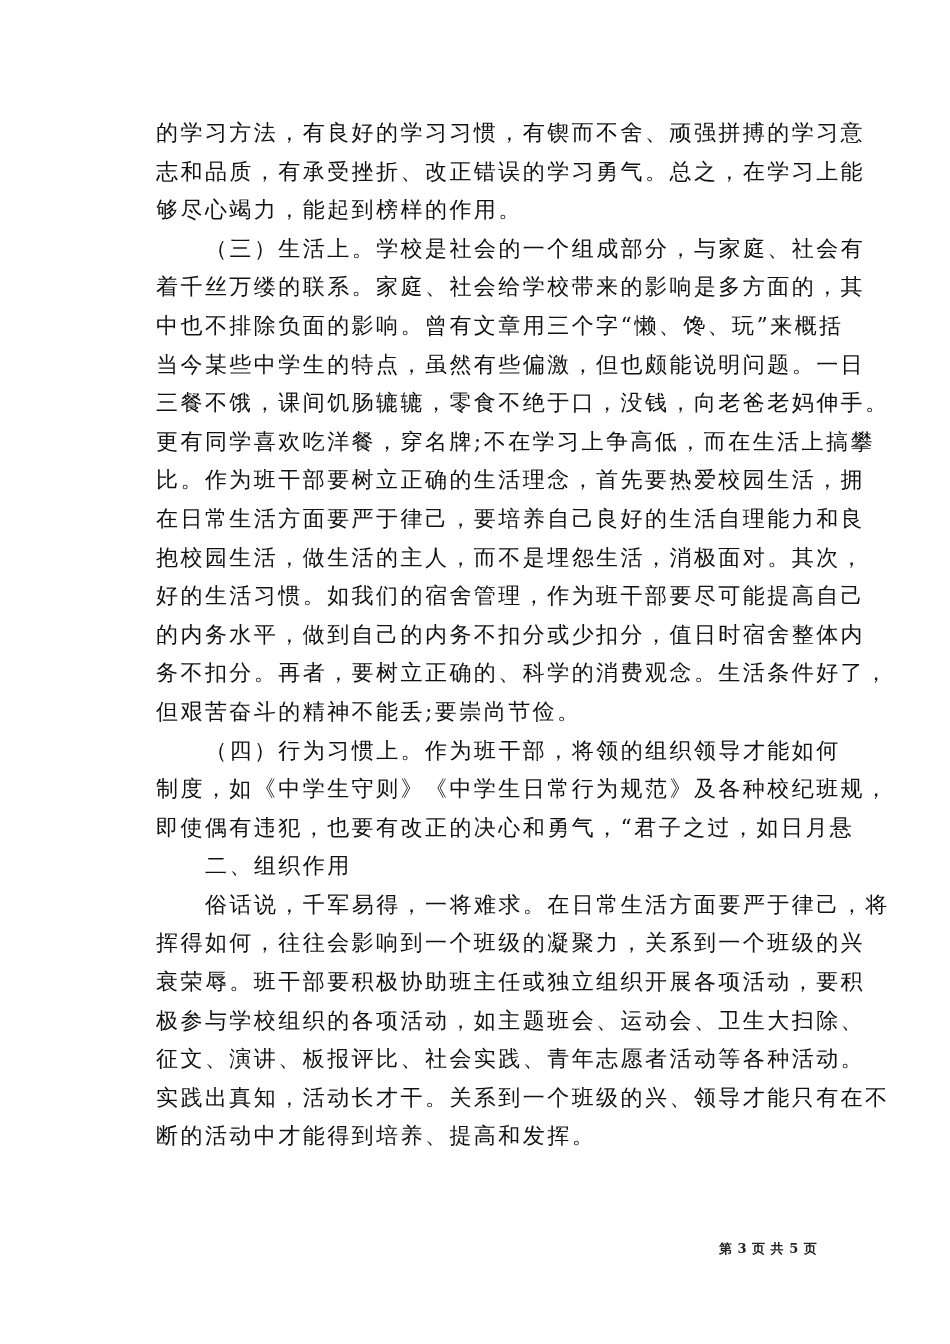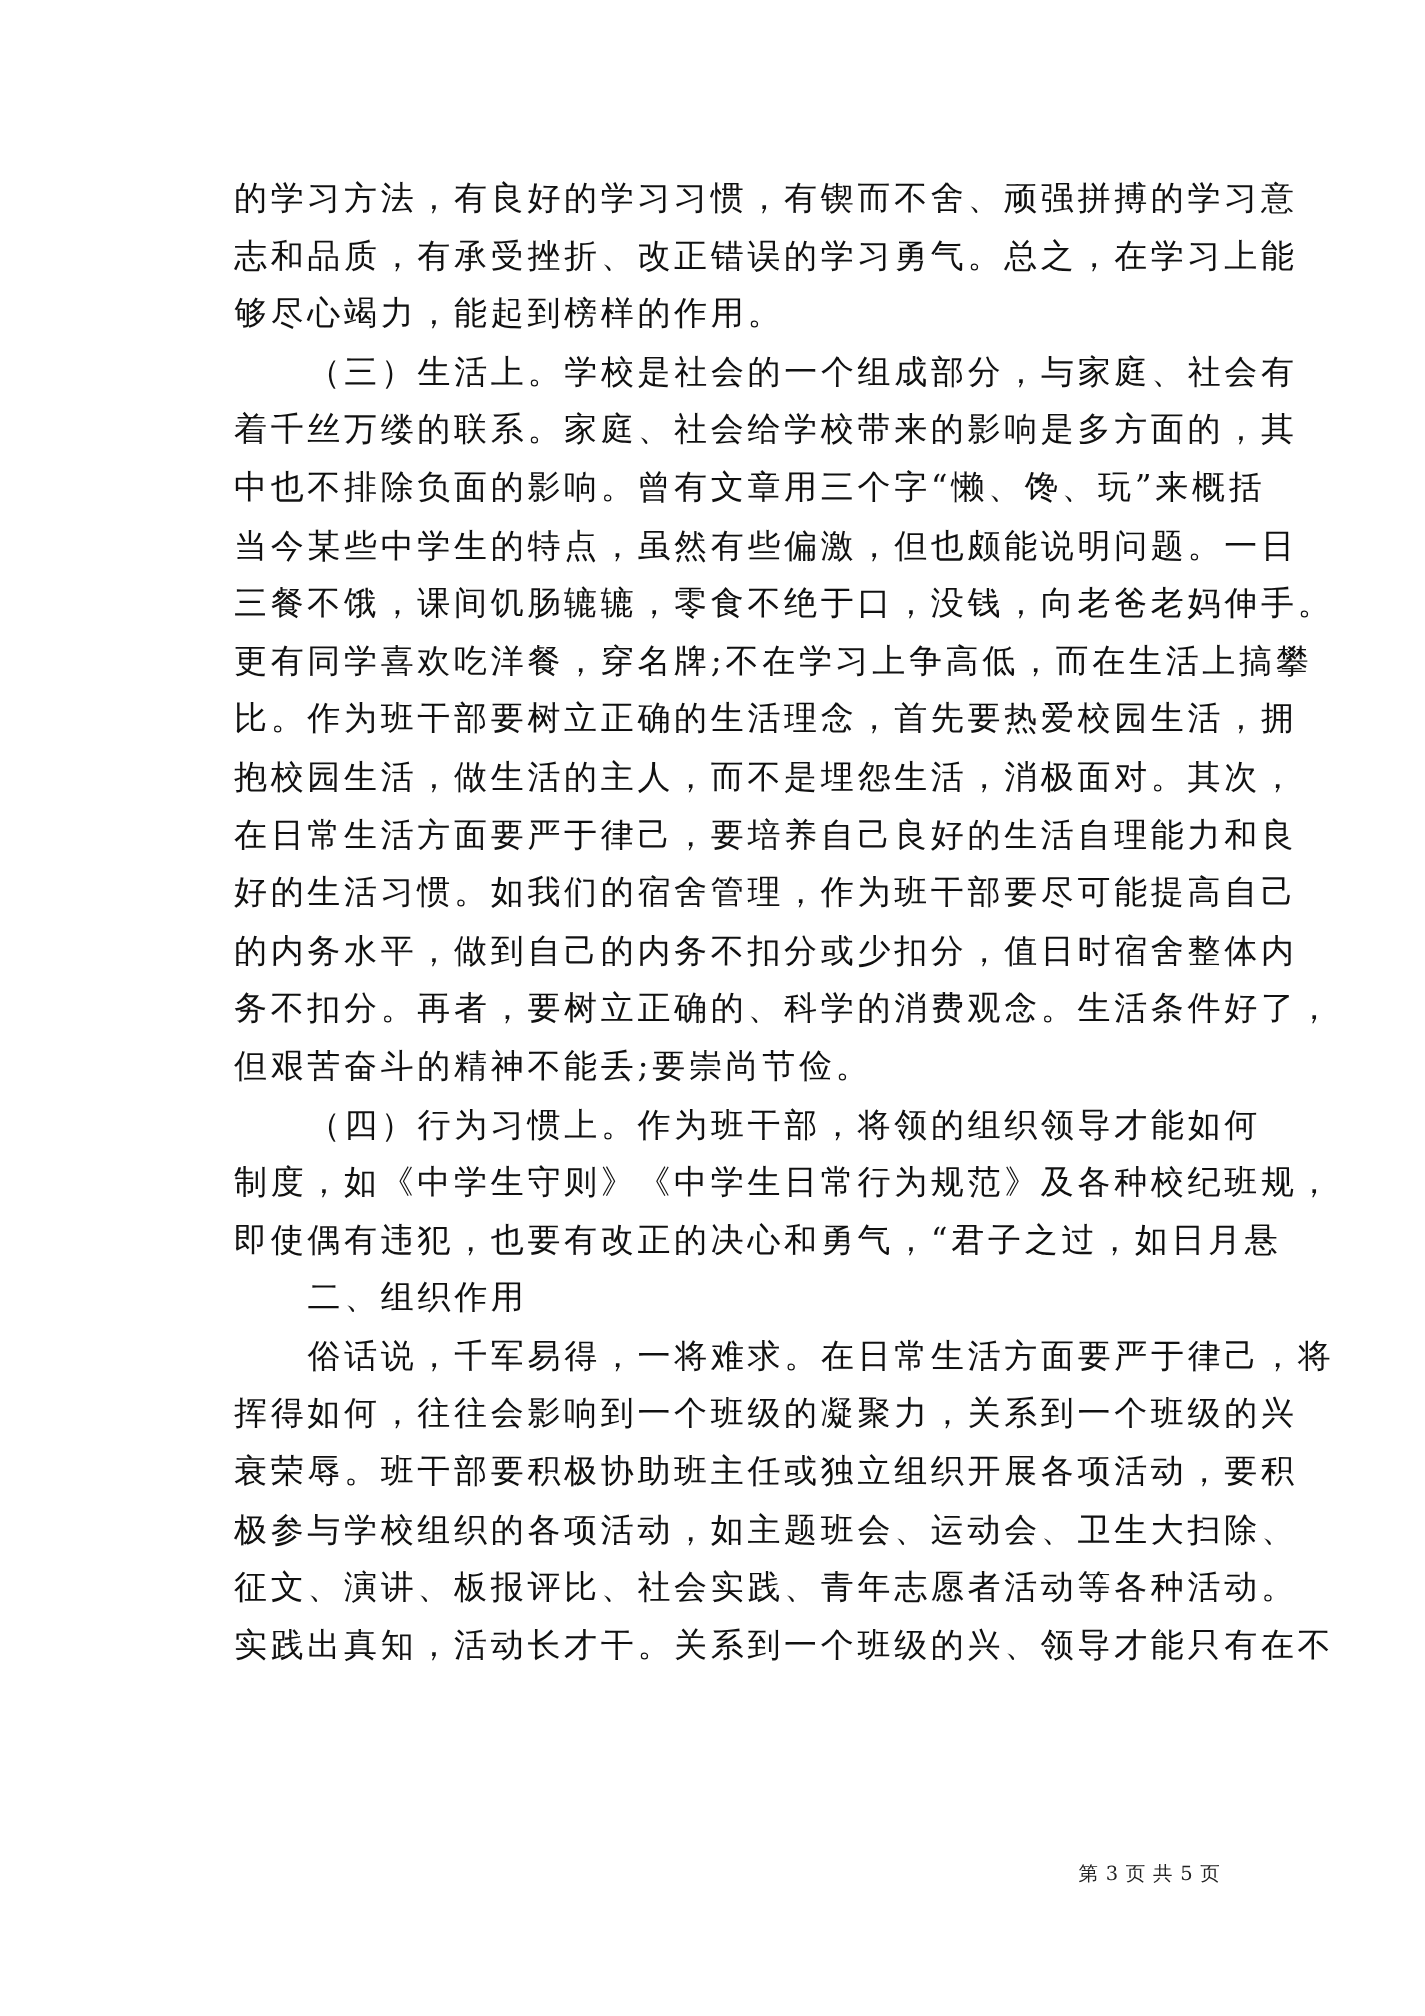--- a/index.html
+++ b/index.html
@@ -42,48 +42,50 @@
     padding-left: 49px;
   }
   .footer {
     position: absolute;
     left: 706px;
     top: 1240px;
     font-size: 13px;
     color: #222222;
     letter-spacing: 0.5px;
     white-space: nowrap;
+    font-weight: bold;
   }
 </style>
 </head>
 <body>
 
 <div class="page">
   <div class="body-text" id="body-text">
       <div class="line">的学习方法，有良好的学习习惯，有锲而不舍、顽强拼搏的学习意</div>
       <div class="line">志和品质，有承受挫折、改正错误的学习勇气。总之，在学习上能</div>
       <div class="line">够尽心竭力，能起到榜样的作用。</div>
       <div class="line indent">（三）生活上。学校是社会的一个组成部分，与家庭、社会有</div>
       <div class="line">着千丝万缕的联系。家庭、社会给学校带来的影响是多方面的，其</div>
       <div class="line">中也不排除负面的影响。曾有文章用三个字“懒、馋、玩”来概括</div>
       <div class="line">当今某些中学生的特点，虽然有些偏激，但也颇能说明问题。一日</div>
       <div class="line">三餐不饿，课间饥肠辘辘，零食不绝于口，没钱，向老爸老妈伸手。</div>
       <div class="line">更有同学喜欢吃洋餐，穿名牌;不在学习上争高低，而在生活上搞攀</div>
       <div class="line">比。作为班干部要树立正确的生活理念，首先要热爱校园生活，拥</div>
+      <div class="line">在日常生活方面要严于律己，要培养自己良好的生活自理能力和良</div>
       <div class="line">抱校园生活，做生活的主人，而不是埋怨生活，消极面对。其次，</div>
-      <div class="line">在日常生活方面要严于律己，要培养自己良好的生活自理能力和良</div>
       <div class="line">好的生活习惯。如我们的宿舍管理，作为班干部要尽可能提高自己</div>
       <div class="line">的内务水平，做到自己的内务不扣分或少扣分，值日时宿舍整体内</div>
       <div class="line">务不扣分。再者，要树立正确的、科学的消费观念。生活条件好了，</div>
       <div class="line">但艰苦奋斗的精神不能丢;要崇尚节俭。</div>
       <div class="line indent">（四）行为习惯上。作为班干部，将领的组织领导才能如何</div>
       <div class="line">制度，如《中学生守则》《中学生日常行为规范》及各种校纪班规，</div>
       <div class="line">即使偶有违犯，也要有改正的决心和勇气，“君子之过，如日月悬</div>
       <div class="line indent">二、组织作用</div>
       <div class="line indent">俗话说，千军易得，一将难求。在日常生活方面要严于律己，将</div>
       <div class="line">挥得如何，往往会影响到一个班级的凝聚力，关系到一个班级的兴</div>
       <div class="line">衰荣辱。班干部要积极协助班主任或独立组织开展各项活动，要积</div>
       <div class="line">极参与学校组织的各项活动，如主题班会、运动会、卫生大扫除、</div>
       <div class="line">征文、演讲、板报评比、社会实践、青年志愿者活动等各种活动。</div>
       <div class="line">实践出真知，活动长才干。关系到一个班级的兴、领导才能只有在不</div>
+      <div class="line">断的活动中才能得到培养、提高和发挥。</div>
     </div>
   <div class="footer">第 3 页 共 5 页</div>
 </div>
 
 </body></html>

